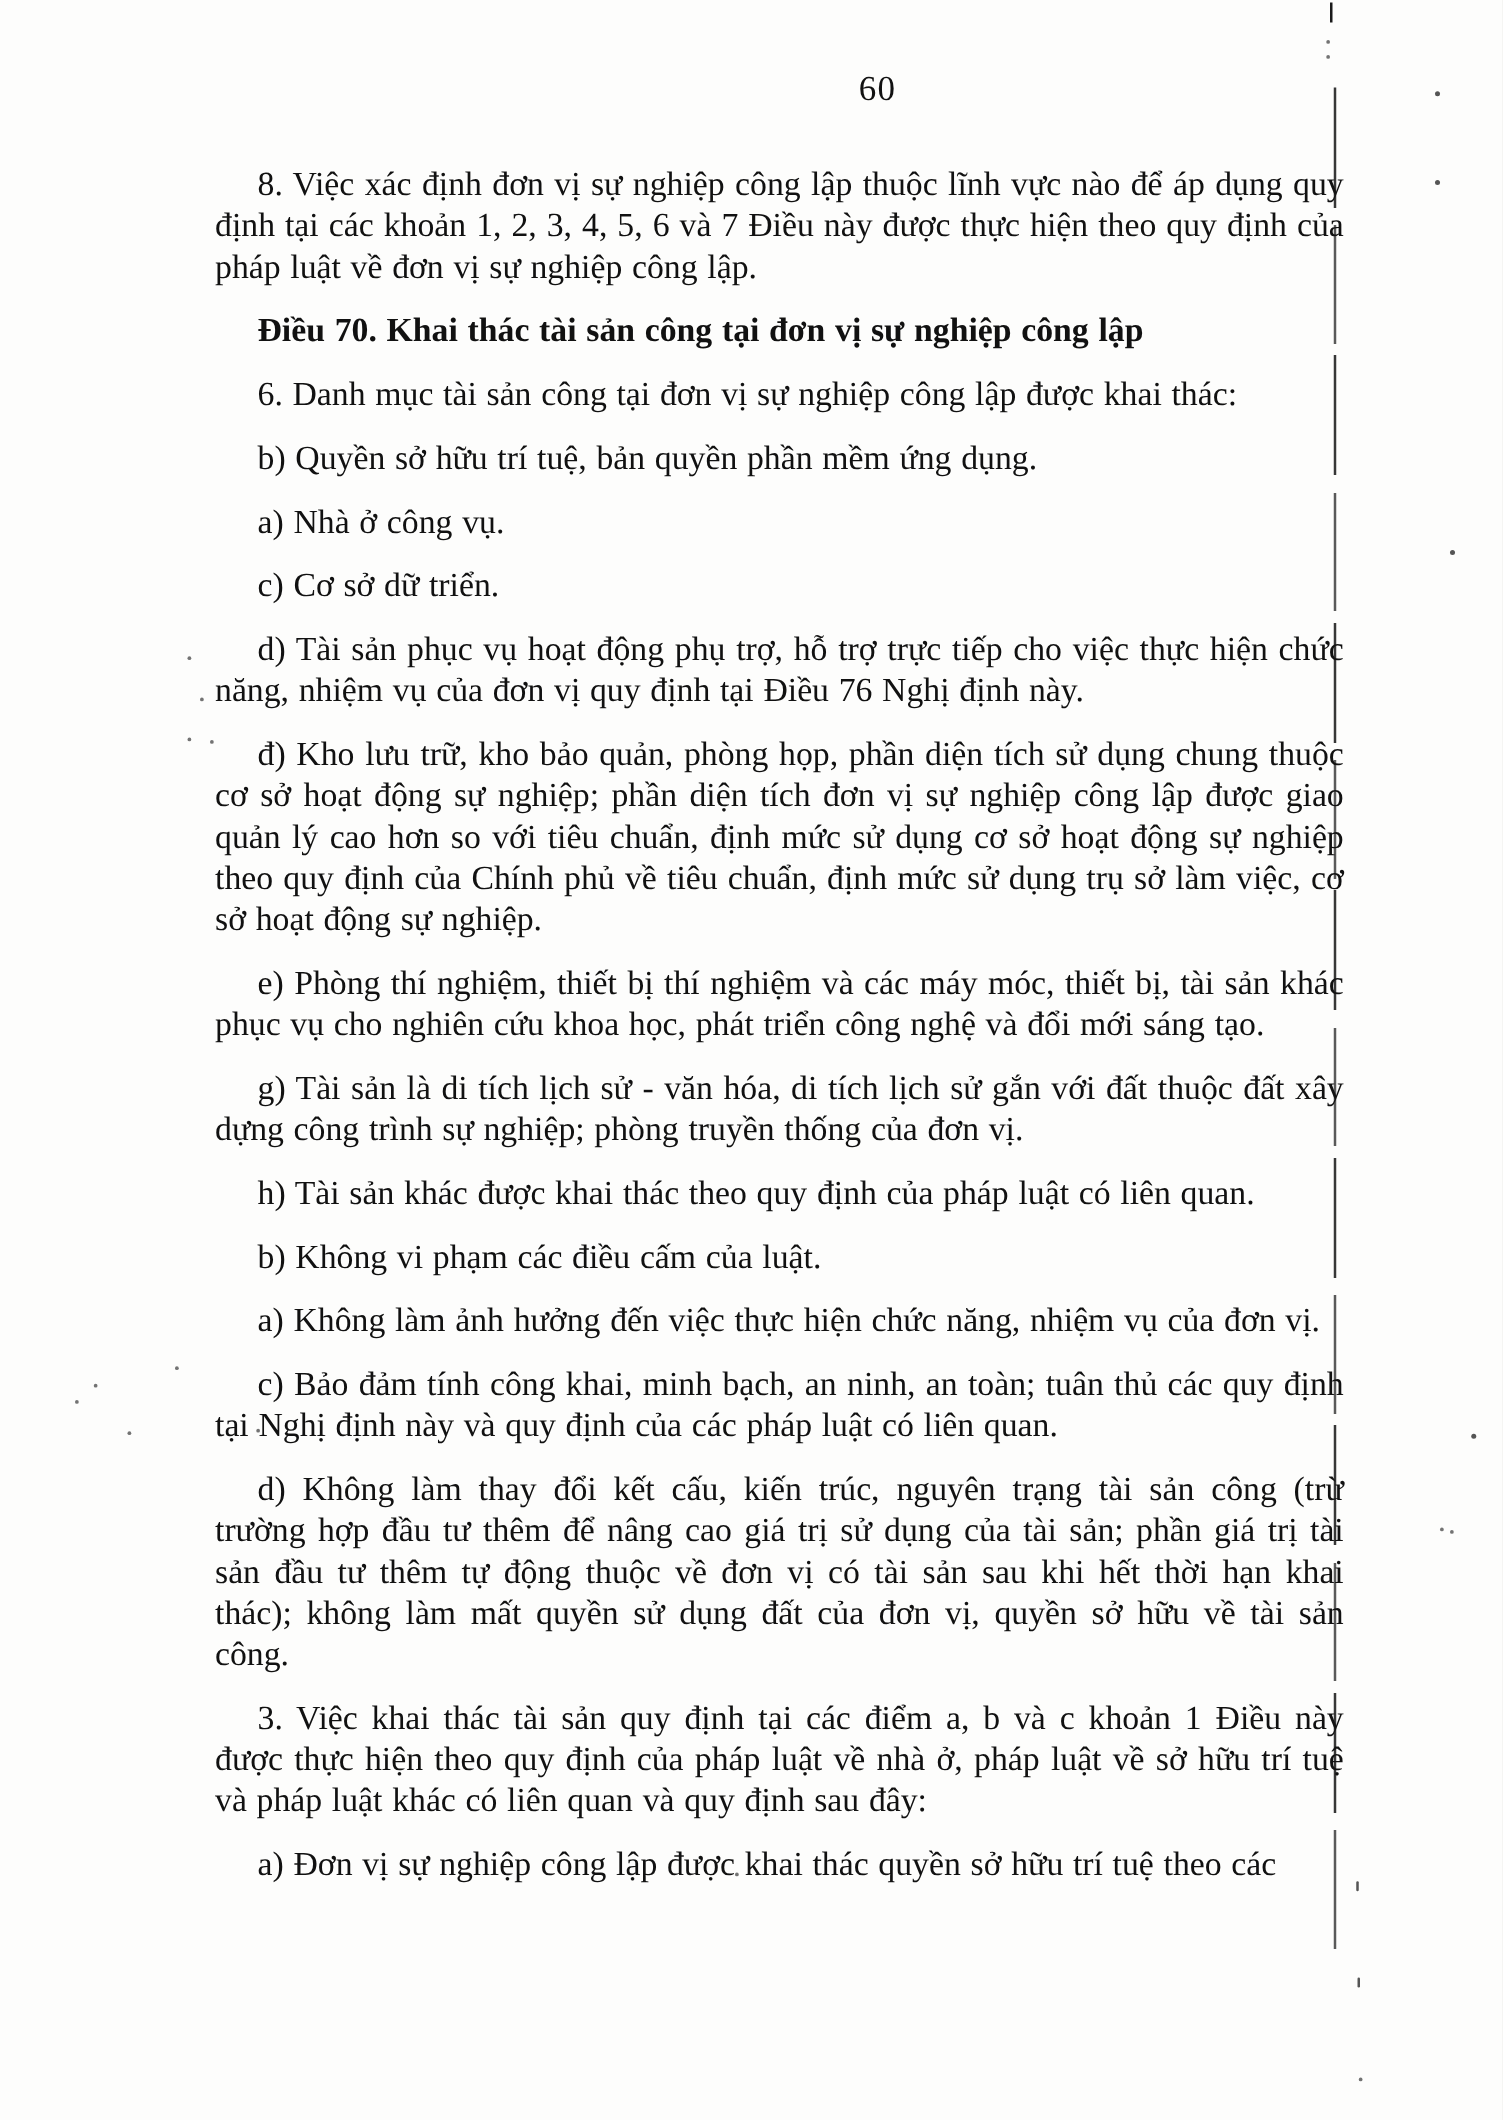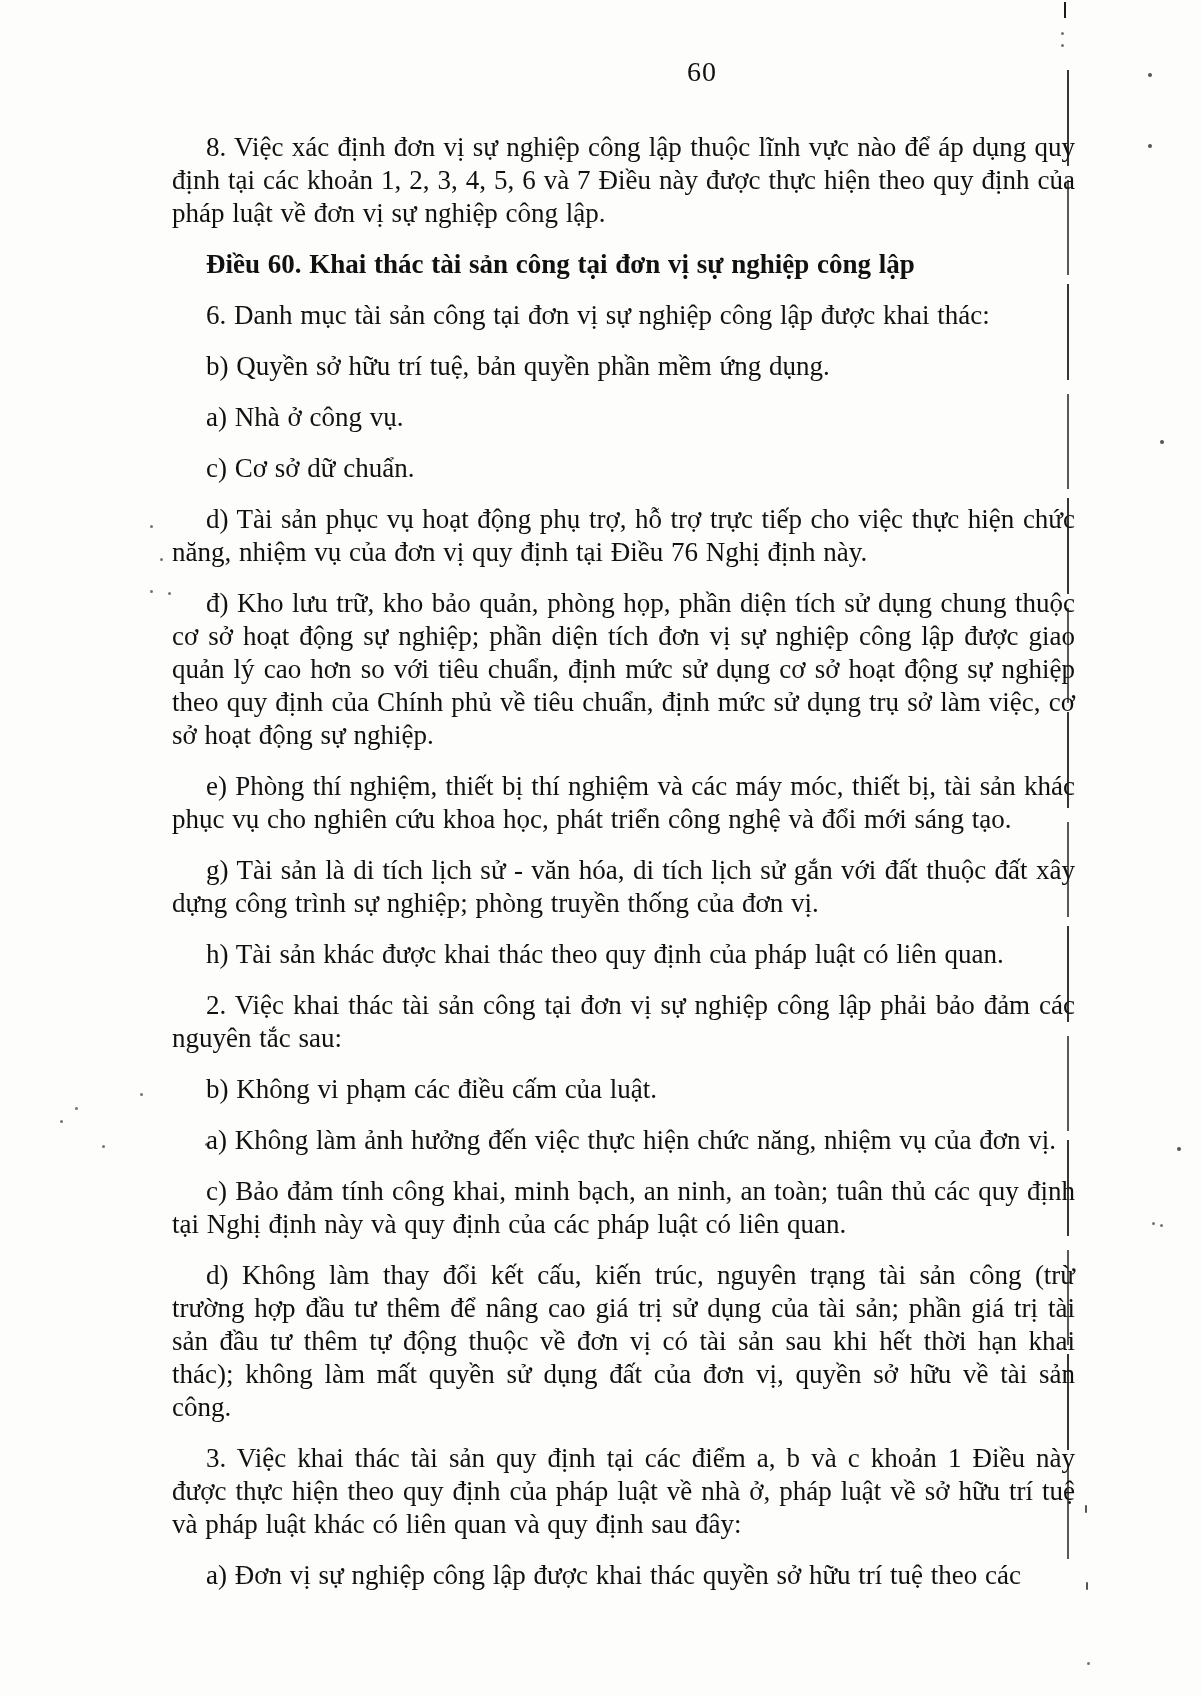--- a/index.html
+++ b/index.html
@@ -61,31 +61,30 @@
 </head>
 <body>
 
 <div class="page">
 
   <div class="page-number">60</div>
 
   <div class="doc-body">
 
   <p>8. Việc xác định đơn vị sự nghiệp công lập thuộc lĩnh vực nào để áp dụng quy định tại các khoản 1, 2, 3, 4, 5, 6 và 7 Điều này được thực hiện theo quy định của pháp luật về đơn vị sự nghiệp công lập.</p>
-      <p class="heading">Điều 60. Khai thác tài sản công tại đơn vị sự nghiệp công lập</p>
+      <p class="heading">Điều 70. Khai thác tài sản công tại đơn vị sự nghiệp công lập</p>
       <p>6. Danh mục tài sản công tại đơn vị sự nghiệp công lập được khai thác:</p>
       <p>b) Quyền sở hữu trí tuệ, bản quyền phần mềm ứng dụng.</p>
       <p>a) Nhà ở công vụ.</p>
-      <p>c) Cơ sở dữ chuẩn.</p>
+      <p>c) Cơ sở dữ triển.</p>
       <p>d) Tài sản phục vụ hoạt động phụ trợ, hỗ trợ trực tiếp cho việc thực hiện chức năng, nhiệm vụ của đơn vị quy định tại Điều 76 Nghị định này.</p>
       <p>đ) Kho lưu trữ, kho bảo quản, phòng họp, phần diện tích sử dụng chung thuộc cơ sở hoạt động sự nghiệp; phần diện tích đơn vị sự nghiệp công lập được giao quản lý cao hơn so với tiêu chuẩn, định mức sử dụng cơ sở hoạt động sự nghiệp theo quy định của Chính phủ về tiêu chuẩn, định mức sử dụng trụ sở làm việc, cơ sở hoạt động sự nghiệp.</p>
       <p>e) Phòng thí nghiệm, thiết bị thí nghiệm và các máy móc, thiết bị, tài sản khác phục vụ cho nghiên cứu khoa học, phát triển công nghệ và đổi mới sáng tạo.</p>
       <p>g) Tài sản là di tích lịch sử - văn hóa, di tích lịch sử gắn với đất thuộc đất xây dựng công trình sự nghiệp; phòng truyền thống của đơn vị.</p>
       <p>h) Tài sản khác được khai thác theo quy định của pháp luật có liên quan.</p>
-      <p>2. Việc khai thác tài sản công tại đơn vị sự nghiệp công lập phải bảo đảm các nguyên tắc sau:</p>
       <p>b) Không vi phạm các điều cấm của luật.</p>
       <p>a) Không làm ảnh hưởng đến việc thực hiện chức năng, nhiệm vụ của đơn vị.</p>
       <p>c) Bảo đảm tính công khai, minh bạch, an ninh, an toàn; tuân thủ các quy định tại Nghị định này và quy định của các pháp luật có liên quan.</p>
       <p>d) Không làm thay đổi kết cấu, kiến trúc, nguyên trạng tài sản công (trừ trường hợp đầu tư thêm để nâng cao giá trị sử dụng của tài sản; phần giá trị tài sản đầu tư thêm tự động thuộc về đơn vị có tài sản sau khi hết thời hạn khai thác); không làm mất quyền sử dụng đất của đơn vị, quyền sở hữu về tài sản công.</p>
       <p>3. Việc khai thác tài sản quy định tại các điểm a, b và c khoản 1 Điều này được thực hiện theo quy định của pháp luật về nhà ở, pháp luật về sở hữu trí tuệ và pháp luật khác có liên quan và quy định sau đây:</p>
       <p>a) Đơn vị sự nghiệp công lập được khai thác quyền sở hữu trí tuệ theo các</p>
     </div>
 
   <div class="v-tick"></div>
   <div class="v-line"></div>

